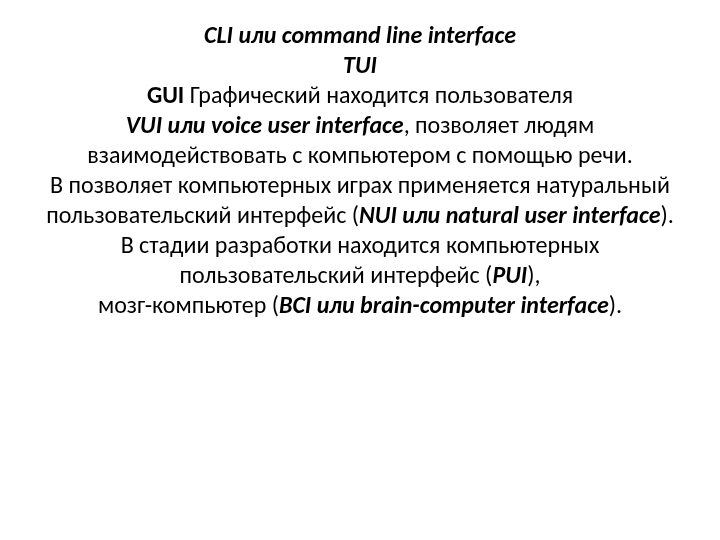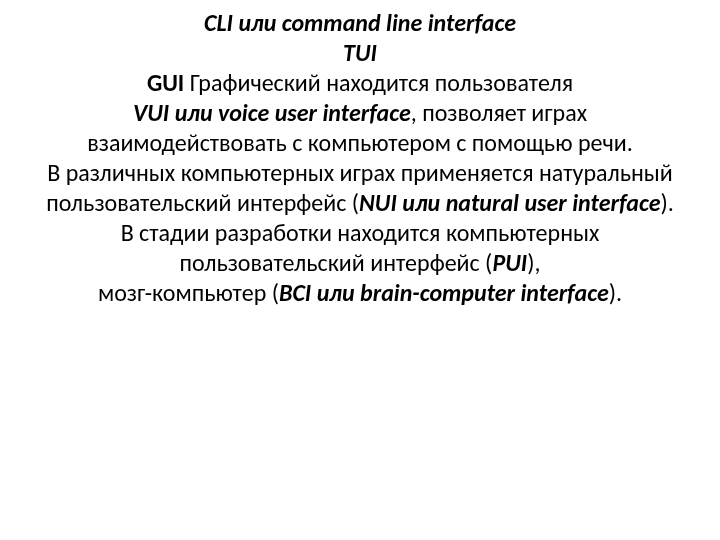--- a/index.html
+++ b/index.html
@@ -7,33 +7,33 @@
     padding: 0;
     width: 720px;
     height: 540px;
     background: #ffffff;
     font-family: Calibri, Arial, sans-serif;
   }
   .slide {
     width: 720px;
     height: 460px;
     box-sizing: border-box;
-    padding: 8px 40px 0 40px;
+    padding: 20px 40px 0 40px;
     text-align: center;
     color: #000000;
     font-size: 24px;
     line-height: 1.25;
   }
   .em { font-style: italic; }
   .b { font-weight: bold; }
 </style>
 </head>
 <body>
 
 <div class="slide">
   <span class="em b">CLI или command line interface</span><br>
   <span class="em b">TUI</span><br>
   <span class="b">GUI</span><span> Графический находится пользователя</span><br>
-  <span class="em b">VUI или voice user interface</span><span>, позволяет играх взаимодействовать с компьютером с помощью речи.</span><br>
-  <span>В различных компьютерных играх применяется натуральный пользовательский интерфейс (</span><span class="em b">NUI или natural user interface</span><span>).</span><br>
+  <span class="em b">VUI или voice user interface</span><span>, позволяет людям взаимодействовать с компьютером с помощью речи.</span><br>
+  <span>В позволяет компьютерных играх применяется натуральный пользовательский интерфейс (</span><span class="em b">NUI или natural user interface</span><span>).</span><br>
   <span>В стадии разработки находится компьютерных пользовательский интерфейс (</span><span class="em b">PUI</span><span>),</span><br>
   <span>мозг-компьютер (</span><span class="em b">BCI или brain-computer interface</span><span>).</span>
 </div>
 
 </body></html>

